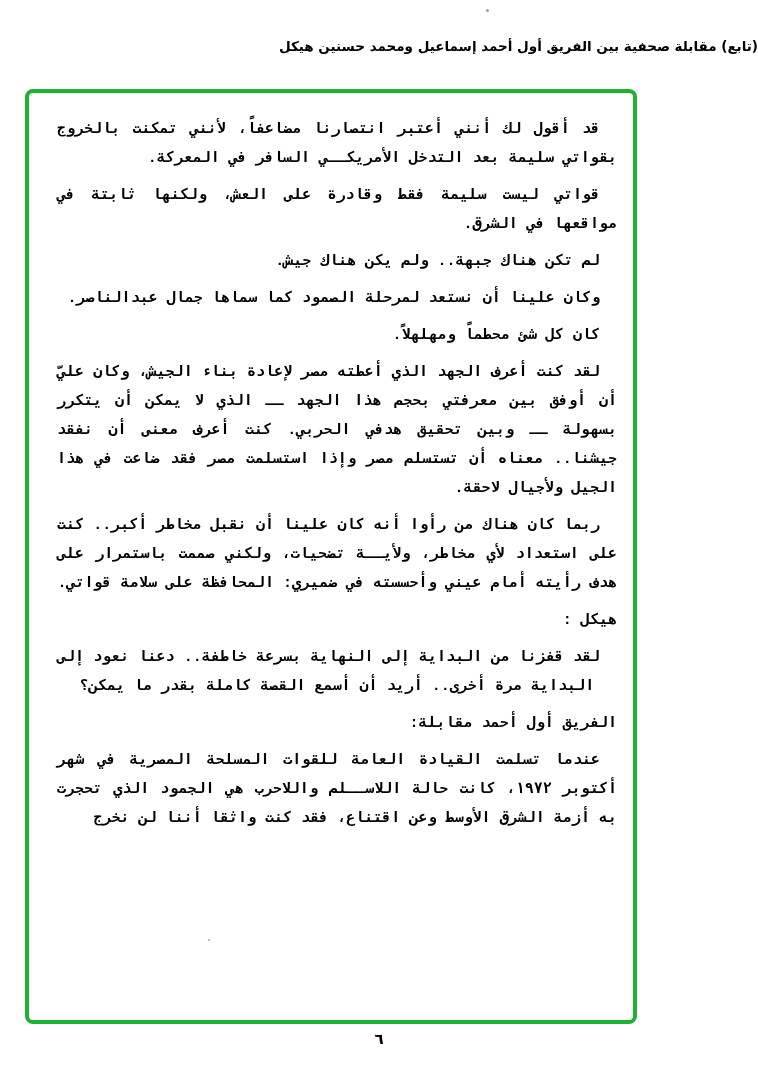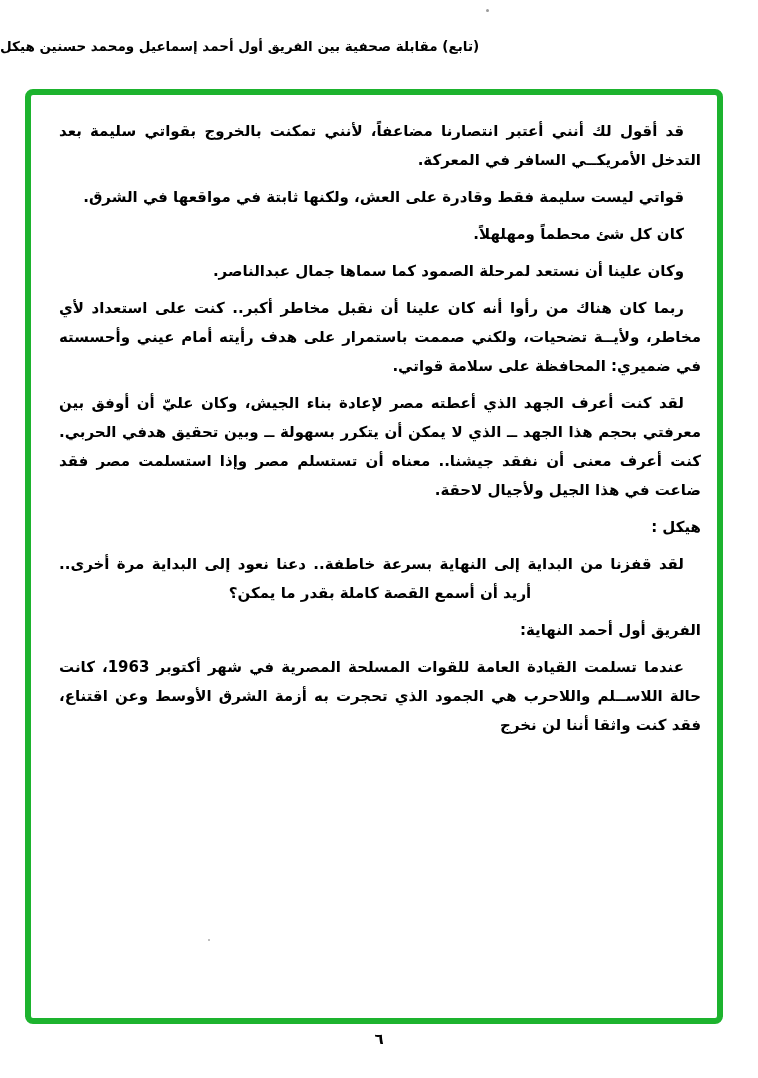--- a/index.html
+++ b/index.html
@@ -13,36 +13,37 @@
     height: 1078px;
     background: #ffffff;
     overflow: hidden;
     direction: rtl;
   }
   .page-header {
     position: absolute;
     top: 38px;
     left: 0;
     width: 100%;
-    text-align: left;
+    text-align: right;
     font-size: 13.5px;
     font-weight: bold;
     color: #000000;
     letter-spacing: 0;
   }
   .frame {
     position: absolute;
     left: 25px;
     top: 89px;
-    width: 698px;
+    width: 612px;
     height: 935px;
     box-sizing: border-box;
-    border: 6px solid #701a75;
+    border: 4px solid #701a75;
     border-radius: 8px;
     background: #ffffff;
+    font-family: Liberation Mono, monospace;
   }
   .text-column {
     position: absolute;
     top: 22px;
     right: 16px;
     left: 28px;
     direction: rtl;
     color: #000000;
   }
   .block {
@@ -101,28 +102,29 @@
 <div class="page">
 
   <div class="page-header">(تابع) مقابلة صحفية بين الفريق أول أحمد إسماعيل ومحمد حسنين هيكل</div>
 
   <span class="speck-a"></span>
 
   <div class="frame" style="border-color: rgb(29, 179, 46);">
     <div class="text-column">
         <div class="block paragraph">قد أقول لك أنني أعتبر انتصارنا مضاعفاً، لأنني تمكنت بالخروج بقواتي سليمة بعد التدخل الأمريكــي السافر في المعركة.</div>
         <div class="block paragraph">قواتي ليست سليمة فقط وقادرة على العش، ولكنها ثابتة في مواقعها في الشرق.</div>
+        <div class="block paragraph">لم تكن هناك جبهة.. ولم يكن هناك جيش.</div>
+        <div class="block paragraph">وكان علينا أن نستعد لمرحلة الصمود كما سماها جمال عبدالناصر.</div>
         <div class="block paragraph">كان كل شئ محطماً ومهلهلاً.</div>
-        <div class="block paragraph">وكان علينا أن نستعد لمرحلة الصمود كما سماها جمال عبدالناصر.</div>
+        <div class="block paragraph">لقد كنت أعرف الجهد الذي أعطته مصر لإعادة بناء الجيش، وكان عليّ أن أوفق بين معرفتي بحجم هذا الجهد ــ الذي لا يمكن أن يتكرر بسهولة ــ وبين تحقيق هدفي الحربي. كنت أعرف معنى أن نفقد جيشنا.. معناه أن تستسلم مصر وإذا استسلمت مصر فقد ضاعت في هذا الجيل ولأجيال لاحقة.</div>
         <div class="block paragraph">ربما كان هناك من رأوا أنه كان علينا أن نقبل مخاطر أكبر.. كنت على استعداد لأي مخاطر، ولأيــة تضحيات، ولكني صممت باستمرار على هدف رأيته أمام عيني وأحسسته في ضميري: المحافظة على سلامة قواتي.</div>
-        <div class="block paragraph">لقد كنت أعرف الجهد الذي أعطته مصر لإعادة بناء الجيش، وكان عليّ أن أوفق بين معرفتي بحجم هذا الجهد ــ الذي لا يمكن أن يتكرر بسهولة ــ وبين تحقيق هدفي الحربي. كنت أعرف معنى أن نفقد جيشنا.. معناه أن تستسلم مصر وإذا استسلمت مصر فقد ضاعت في هذا الجيل ولأجيال لاحقة.</div>
         <div class="block speaker">هيكل :</div>
         <div class="block paragraph centered-end">لقد قفزنا من البداية إلى النهاية بسرعة خاطفة.. دعنا نعود إلى البداية مرة أخرى.. أريد أن أسمع القصة كاملة بقدر ما يمكن؟</div>
-        <div class="block speaker">الفريق أول أحمد النهاية:</div>
-        <div class="block paragraph">عندما تسلمت القيادة العامة للقوات المسلحة المصرية في شهر أكتوبر 1963، كانت حالة اللاســلم واللاحرب هي الجمود الذي تحجرت به أزمة الشرق الأوسط وعن اقتناع، فقد كنت واثقا أننا لن نخرج</div>
+        <div class="block speaker">الفريق أول أحمد مقابلة:</div>
+        <div class="block paragraph">عندما تسلمت القيادة العامة للقوات المسلحة المصرية في شهر أكتوبر ١٩٧٢، كانت حالة اللاســلم واللاحرب هي الجمود الذي تحجرت به أزمة الشرق الأوسط وعن اقتناع، فقد كنت واثقا أننا لن نخرج</div>
       </div>
   </div>
 
   <span class="speck-b"></span>
 
   <div class="page-number">٦</div>
 
 </div>
 
 </body></html>

